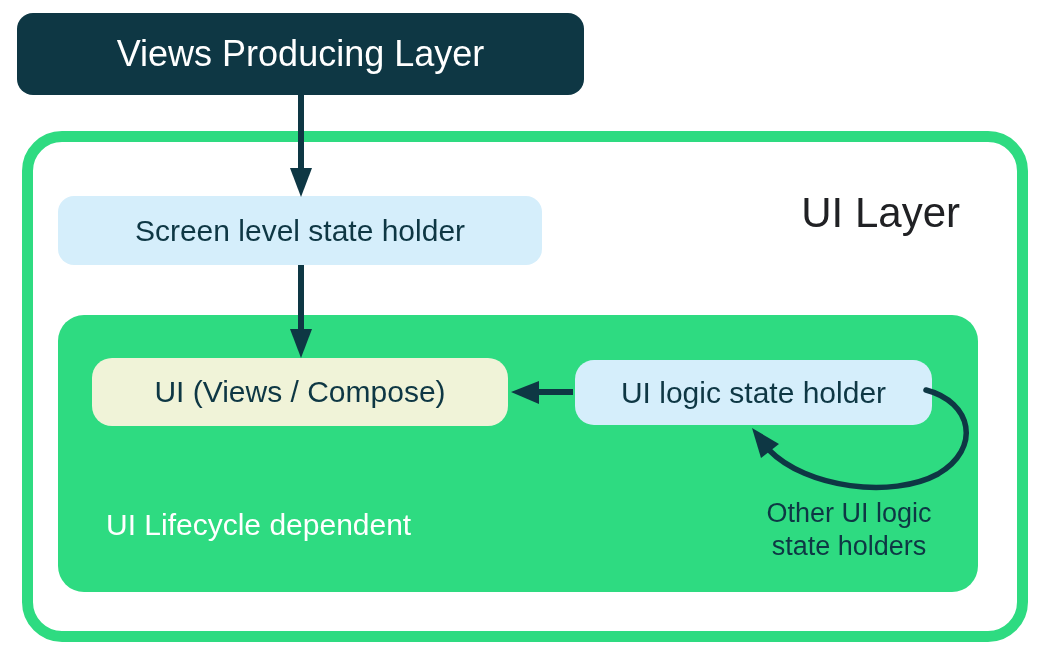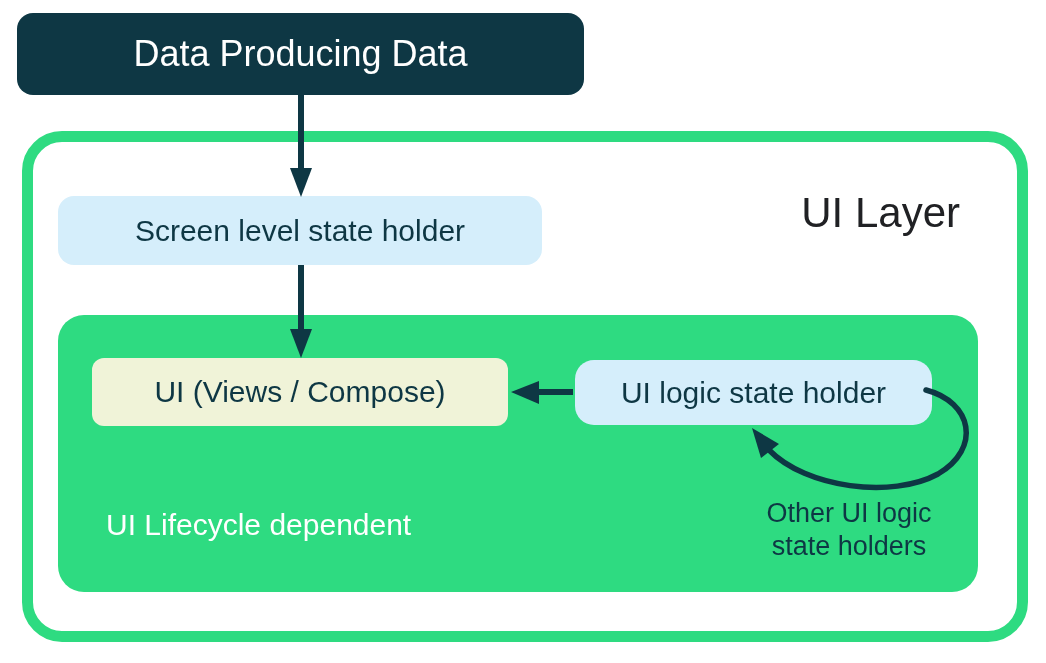--- a/index.html
+++ b/index.html
@@ -46,21 +46,21 @@
     font-size: 30px;
   }
   .inner-box {
     left: 58px; top: 315px; width: 920px; height: 277px;
     background: #2edb81;
     border-radius: 26px;
   }
   .cream-box {
     left: 92px; top: 358px; width: 416px; height: 68px;
     background: #f0f3d8;
-    border-radius: 12px;
+    border-radius: 20px;
     color: #0e3744;
     font-size: 30px;
   }
   .blue-box-2 {
     left: 575px; top: 360px; width: 357px; height: 65px;
     background: #d5eefb;
     border-radius: 19px;
     color: #0e3744;
     font-size: 30px;
   }
@@ -82,21 +82,21 @@
     left: 0; top: 0; width: 1046px; height: 663px;
     pointer-events: none;
   }
 </style>
 </head>
 <body>
 
 <div class="canvas">
 
   <div class="abs node dark-box">
-    <span>Data Producing Data</span>
+    <span>Views Producing Layer</span>
   </div>
 
   <div class="abs outer-box"></div>
 
   <div class="abs node blue-box-1">
     <span>Screen level state holder</span>
   </div>
 
   <div class="abs ui-layer-title">UI Layer</div>
 

